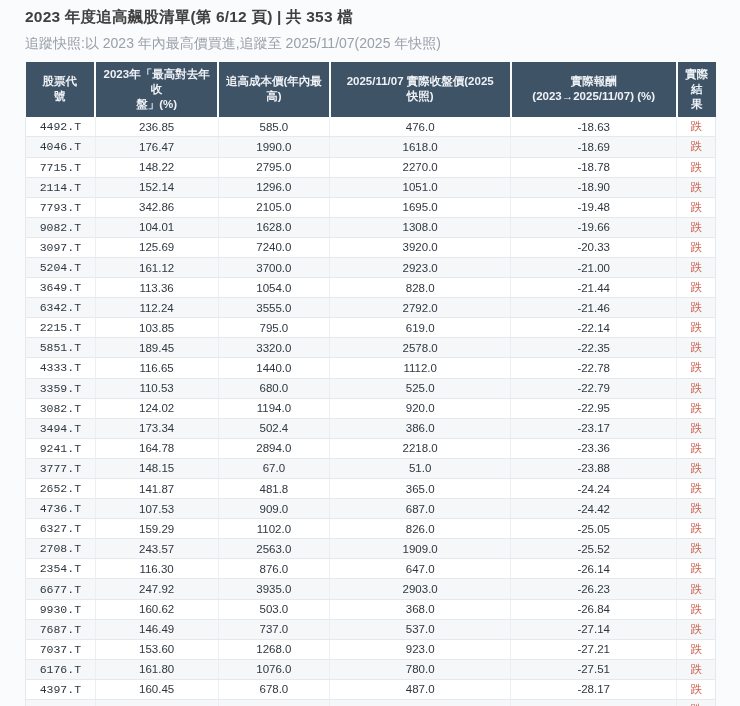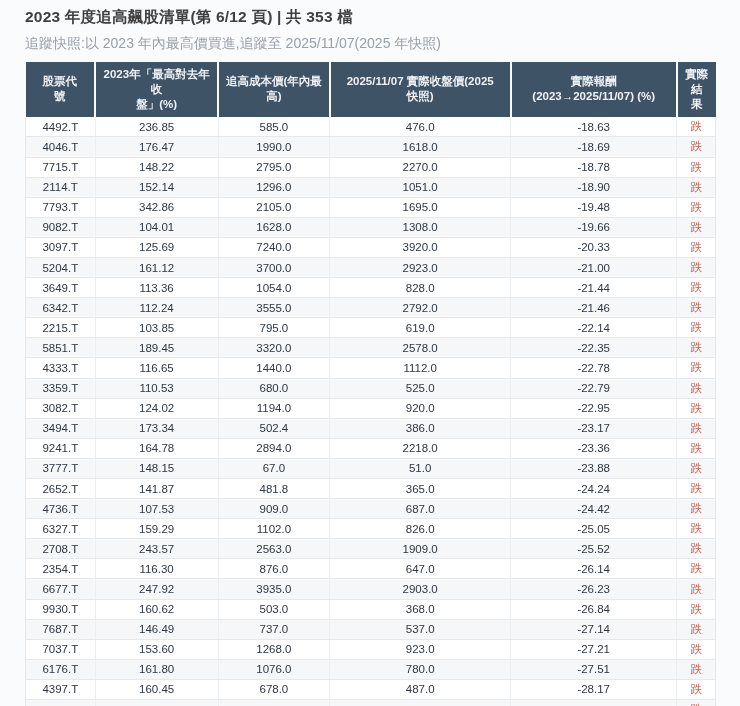--- a/index.html
+++ b/index.html
@@ -61,21 +61,21 @@
     text-align: center;
     vertical-align: middle;
     height: 20.1px;
     padding: 1px 3px;
     border-bottom: 1px solid #e6e9ec;
     border-right: 1px solid #eceff2;
     background: #ffffff;
     overflow: hidden;
     white-space: nowrap;
   }
-  tbody td:first-child { border-left: 1px solid #e6e9ec; }
+  tbody td:first-child { border-left: 1px solid #e6e9ec; font-family: Liberation Mono, monospace; }
   tbody td:last-child { border-right: 1px solid #e6e9ec; }
   tbody tr:nth-child(even) td { background: #f5f7f9; }
   tbody td.result {
     color: #cd5b4a;
   }
 </style>
 </head>
 <body>
 
 <div class="page-header">

